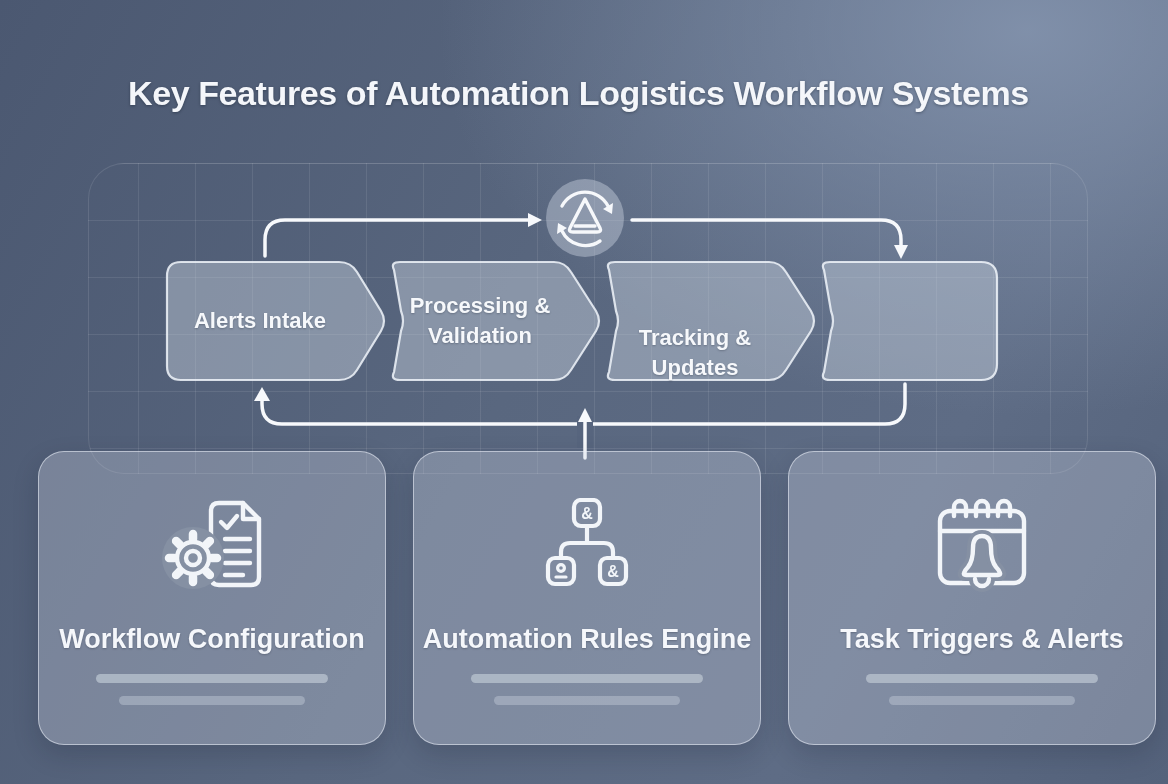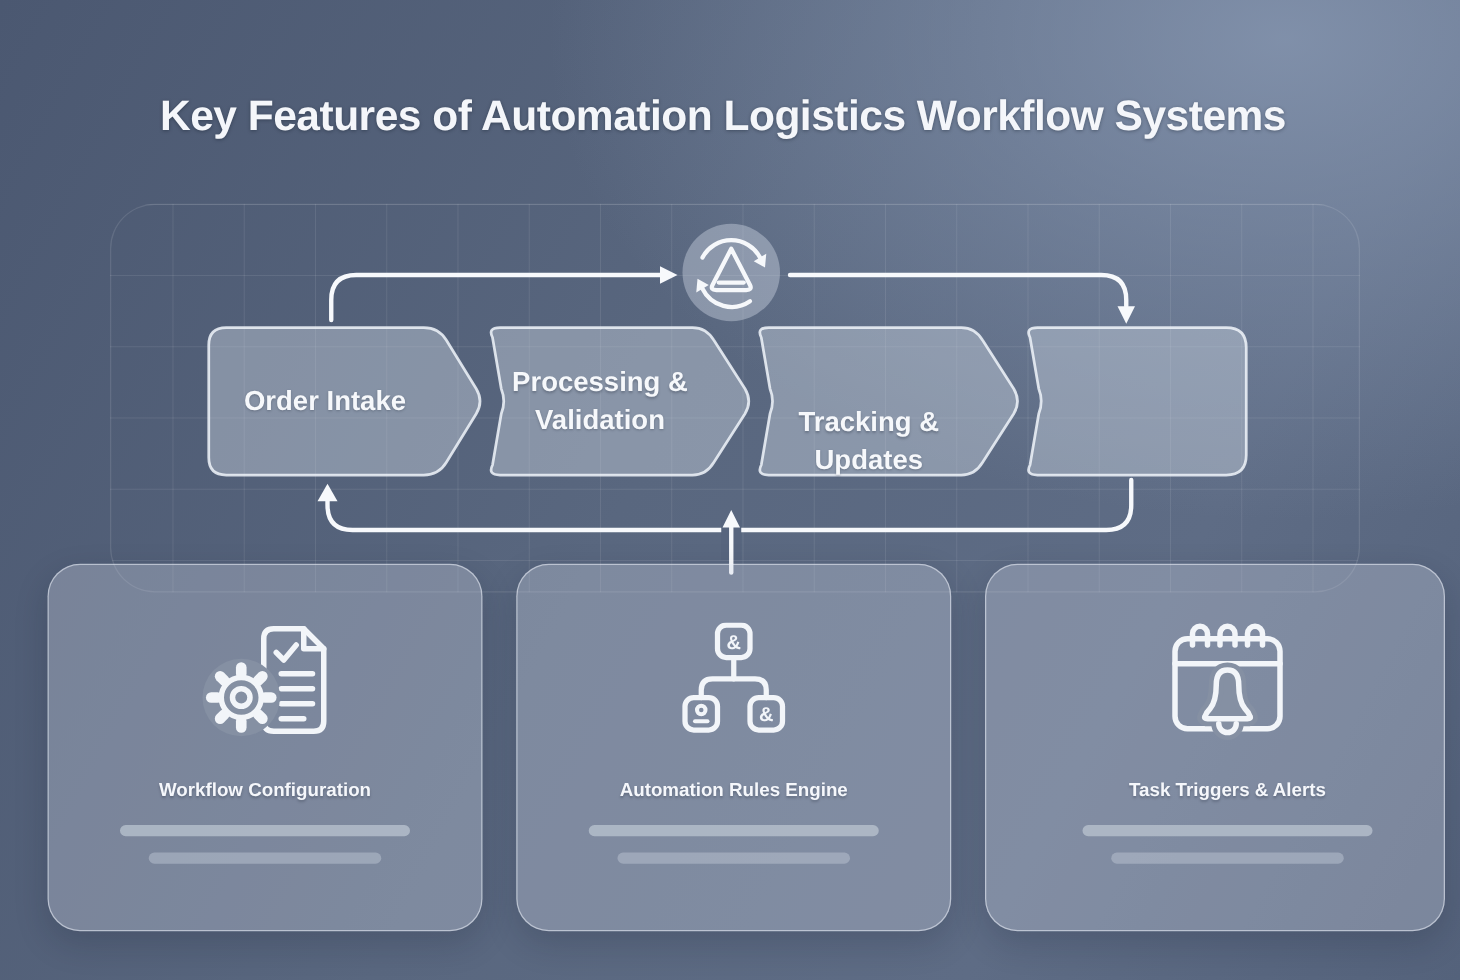--- a/index.html
+++ b/index.html
@@ -33,21 +33,21 @@
   .card{
     position:absolute;top:451px;width:346px;height:292px;border-radius:26px;
     background:rgba(205,213,226,.32);
     border:1.5px solid rgba(238,243,250,.55);
     box-shadow:0 10px 26px rgba(15,23,40,.18);
     display:flex;flex-direction:column;align-items:center;
   }
   .card .icon-wrap{height:100px;margin-top:42px;display:flex;align-items:center;justify-content:center;}
   .card .icon-wrap svg{position:static;}
   .card-title{
-    margin-top:30px;color:#f5f7fb;font-size:15px;font-weight:700;
+    margin-top:30px;color:#f5f7fb;font-size:27px;font-weight:700;
     text-shadow:0 1px 2px rgba(20,28,44,.28);
   }
   .bar{height:9px;border-radius:5px;background:#b7c0cd;}
   .bar1{width:232px;margin-top:19px;opacity:.8;}
   .bar2{width:186px;margin-top:13px;opacity:.55;}
 </style>
 </head>
 <body>
 
 <div id="stage">
@@ -91,21 +91,21 @@
     <g stroke="#f6f8fb" stroke-width="3.4" fill="none" stroke-linecap="round" stroke-linejoin="round">
       <path d="M562 206 A26 26 0 0 1 608 206"></path>
       <path d="M600 241 A26 26 0 0 1 562 231"></path>
       <path d="M585 199 L600 228 Q602 232 597 232 H573 Q568 232 570 228 Z"></path>
       <path d="M575 226 H595"></path>
     </g>
     <polygon points="613,203 603,209 612,214" fill="#f6f8fb"></polygon>
     <polygon points="557,234 567,228 558,223" fill="#f6f8fb"></polygon>
   </svg>
 
-  <div class="step-label" style="left:167px;width:186px;">Order Intake</div>
+  <div class="step-label" style="left:167px;width:186px;">Alerts Intake</div>
   <div class="step-label" style="left:398px;width:164px;">Processing &amp; Validation</div>
   <div class="step-label" style="left:613px;width:164px;margin-top:32px;">Tracking &amp; Updates</div>
 
   <div class="card" style="left:38px;">
     <div class="icon-wrap">
       <svg width="110" height="98" viewBox="0 0 110 98">
         <g stroke="#f2f5f9" stroke-width="4.4" fill="none" stroke-linecap="round" stroke-linejoin="round">
           <path d="M62 8 H86 L102 24 V82 Q102 90 94 90 H62 Q54 90 54 82 V16 Q54 8 62 8 Z"></path>
           <path d="M86 8 V24 H102"></path>
           <path d="M64 27 L70 33 L80 21"></path>

